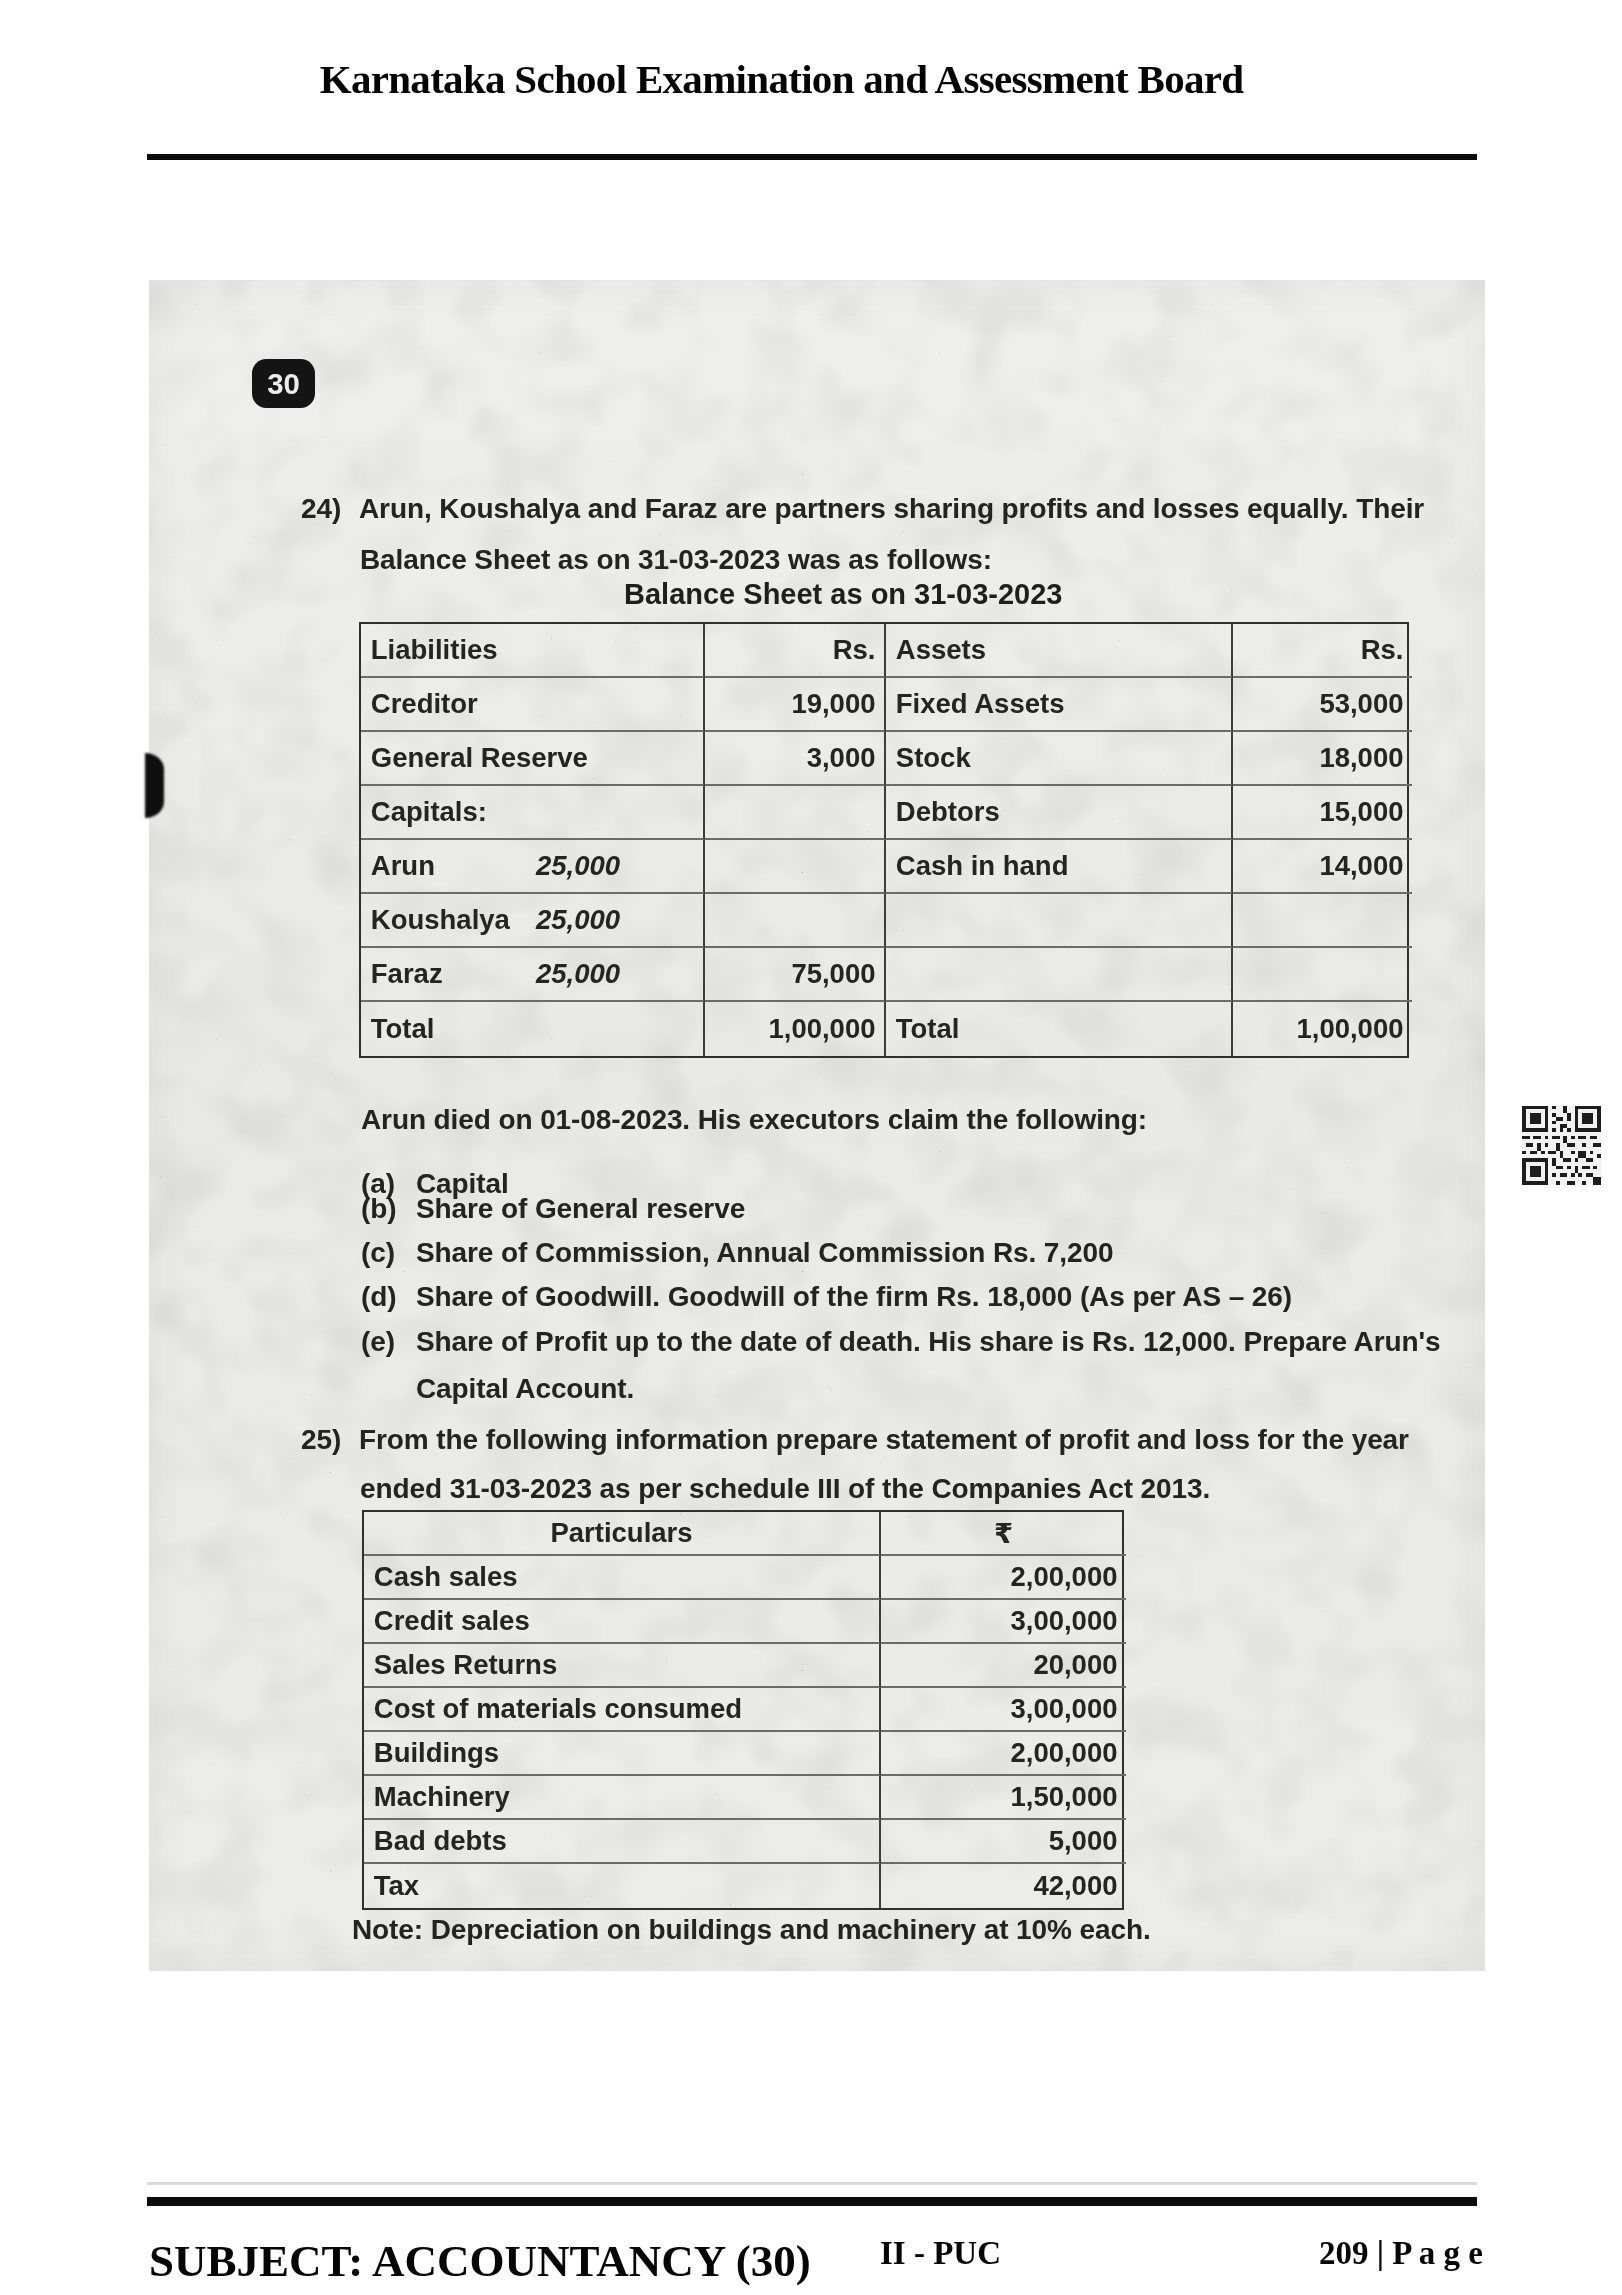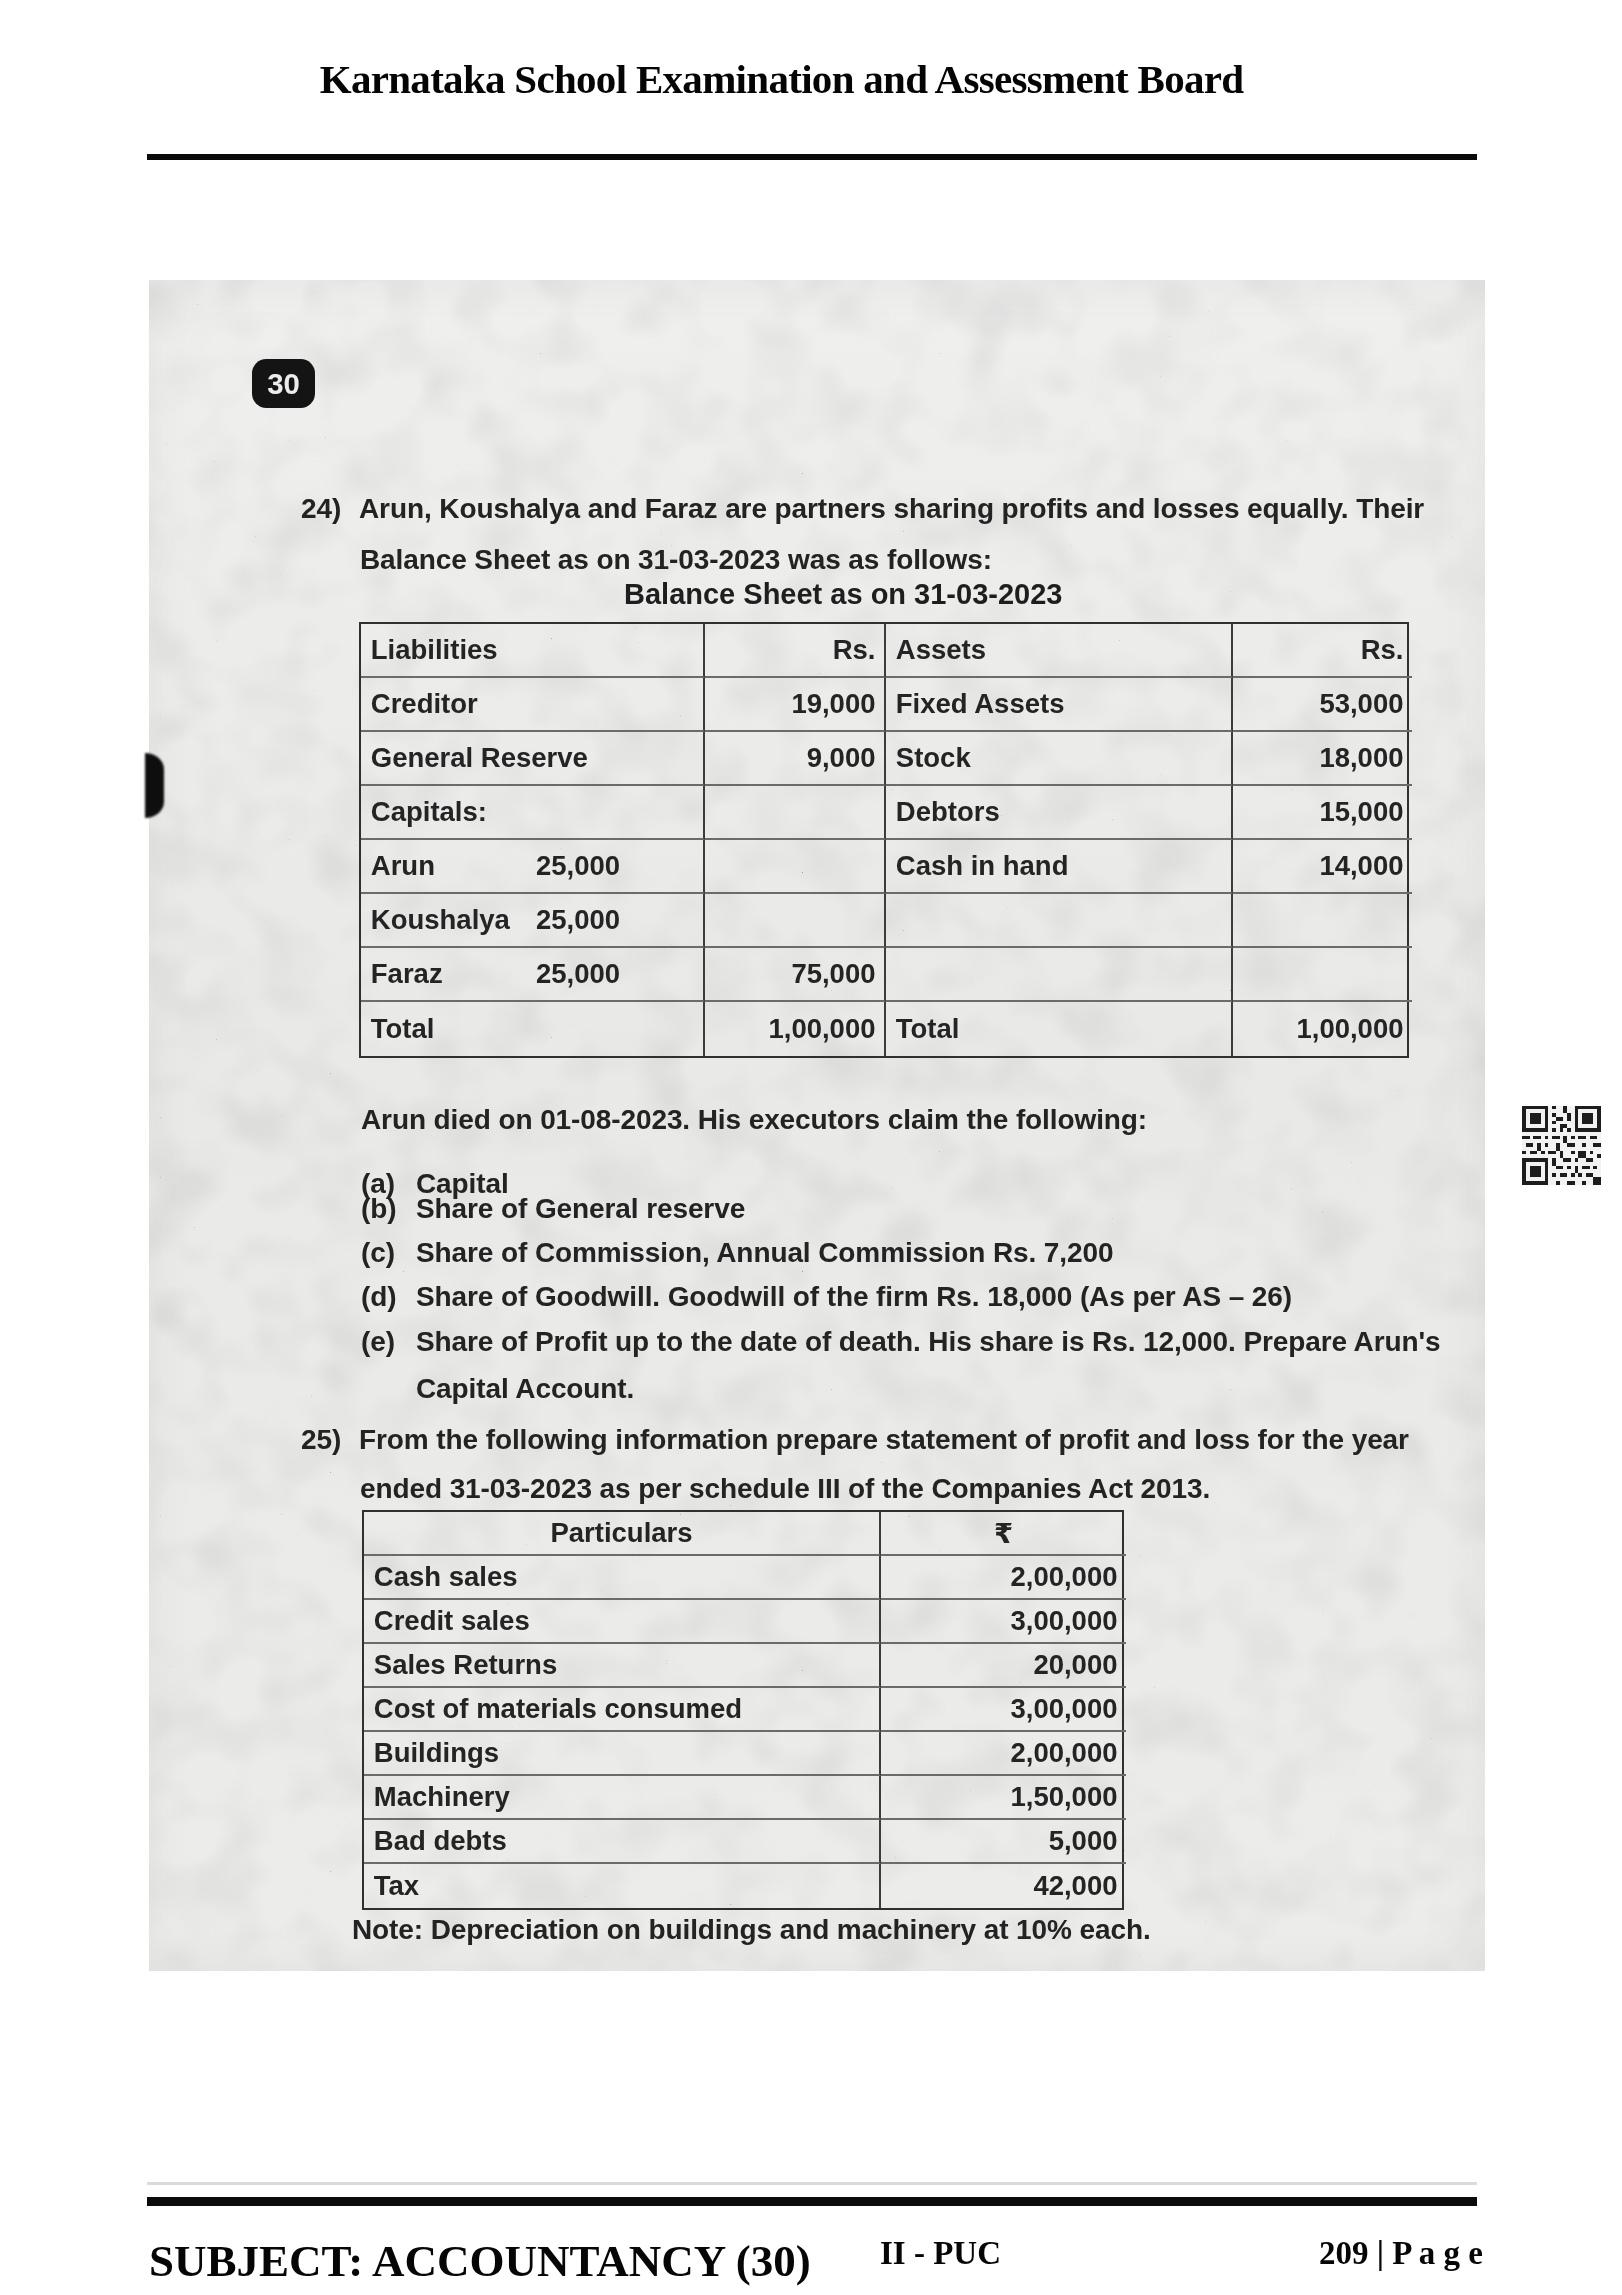--- a/index.html
+++ b/index.html
@@ -44,21 +44,21 @@
   .pl{left:213px;top:1230px;width:762px;grid-template-columns:517px 245px;
       grid-auto-rows:44px;}
   .c{box-sizing:border-box;border-right:2px solid #3c3c3c;border-bottom:2px solid #6b6b6b;
      display:flex;align-items:center;font-size:27.5px;font-weight:600;color:#242424;
      white-space:nowrap;overflow:visible;}
   .c.l{justify-content:flex-start;padding-left:9.8px;position:relative;}
   .c.r{justify-content:flex-end;padding-right:8.5px;}
   .c.ctr{justify-content:center;}
   .c.lastcol{border-right:none;}
   .c.rowlast{border-bottom:none;}
-  .sub{position:absolute;left:175px;}
+  .sub{position:absolute;left:175px;font-style:italic;}
   .rupee{font-family:"DejaVu Sans","Liberation Sans",sans-serif;}
   
   .qr{position:absolute;left:1522px;top:1105px;width:79px;height:80px;}
 </style>
 </head>
 <body>
 
 <div class="page">
 
   <div class="doc-title">Karnataka School Examination and Assessment Board</div>
@@ -96,21 +96,21 @@
         <div class="c r">Rs.</div>
         <div class="c l">Assets</div>
         <div class="c r lastcol">Rs.</div>
 
         <div class="c l">Creditor</div>
         <div class="c r">19,000</div>
         <div class="c l">Fixed Assets</div>
         <div class="c r lastcol">53,000</div>
 
         <div class="c l">General Reserve</div>
-        <div class="c r">9,000</div>
+        <div class="c r">3,000</div>
         <div class="c l">Stock</div>
         <div class="c r lastcol">18,000</div>
 
         <div class="c l">Capitals:</div>
         <div class="c r"></div>
         <div class="c l">Debtors</div>
         <div class="c r lastcol">15,000</div>
 
         <div class="c l">
           <span>Arun</span>

